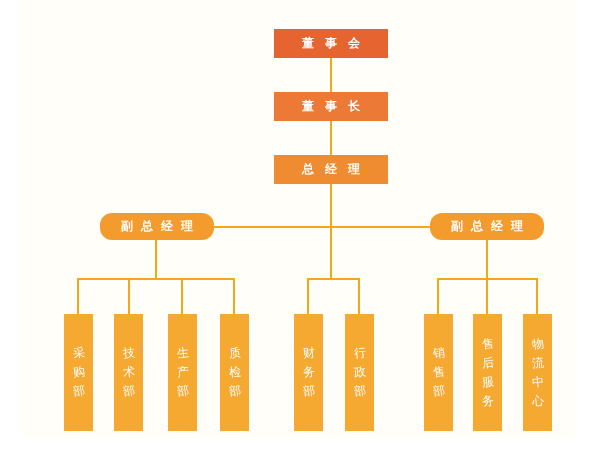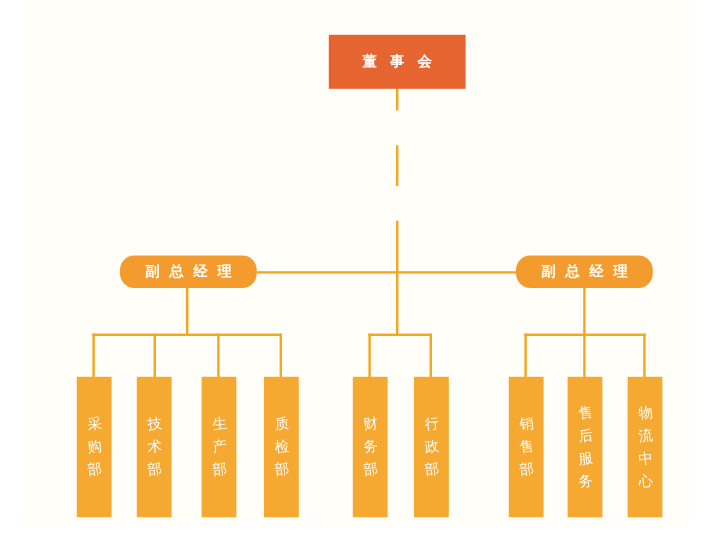--- a/index.html
+++ b/index.html
@@ -10,21 +10,21 @@
   }
   .paper { position:absolute; left:20px; top:0; width:555px; height:437px; background:var(--background,#FFFEF8); }
 
   
   .ln { position:absolute; background:var(--connector,#F4A61F); }
   .ln.v { width:2px; }
   .ln.h { height:2px; }
 
   
   .hnode {
-    position:absolute; width:114px; height:45px;
+    position:absolute; width:114px; height:29px;
     display:flex; align-items:center; justify-content:center;
     color:var(--text,#FFFFFF); font-size:12px; font-weight:bold;
   }
   .hnode .lbl3 { letter-spacing:11px; padding-left:11px; white-space:nowrap; }
   .hnode .lbl4 { letter-spacing:8px;  padding-left:8px;  white-space:nowrap; }
   .l1 { background:var(--level1,#E66430); }
   .l2 { background:var(--level2,#ED7936); }
   .l3 { background:var(--level3,#EF8B31); }
   .l4 { background:var(--level4,#F39C2D);border-radius:12px; }
 
@@ -61,20 +61,26 @@
   <div class="ln v" style="left:181px;top:278px;height:37px"></div>
   <div class="ln v" style="left:233px;top:278px;height:37px"></div>
   <div class="ln v" style="left:307px;top:278px;height:37px"></div>
   <div class="ln v" style="left:358px;top:278px;height:37px"></div>
   <div class="ln v" style="left:437px;top:278px;height:37px"></div>
   <div class="ln v" style="left:486px;top:278px;height:37px"></div>
   <div class="ln v" style="left:536px;top:278px;height:37px"></div>
 
   <div class="hnode l1" style="left:274px;top:29px">
     <span class="lbl3">董事会</span>
+  </div>
+  <div class="hnode l2" style="left:274px;top:92px">
+    <span class="lbl3">董事长</span>
+  </div>
+  <div class="hnode l3" style="left:274px;top:155px">
+    <span class="lbl3">总经理</span>
   </div>
   <div class="hnode l4" style="left:100px;top:213px;height:27px">
     <span class="lbl4">副总经理</span>
   </div>
   <div class="hnode l4" style="left:430px;top:213px;height:27px">
     <span class="lbl4">副总经理</span>
   </div>
 
   <div class="vnode" style="left:64px">
     <div class="vtext">

